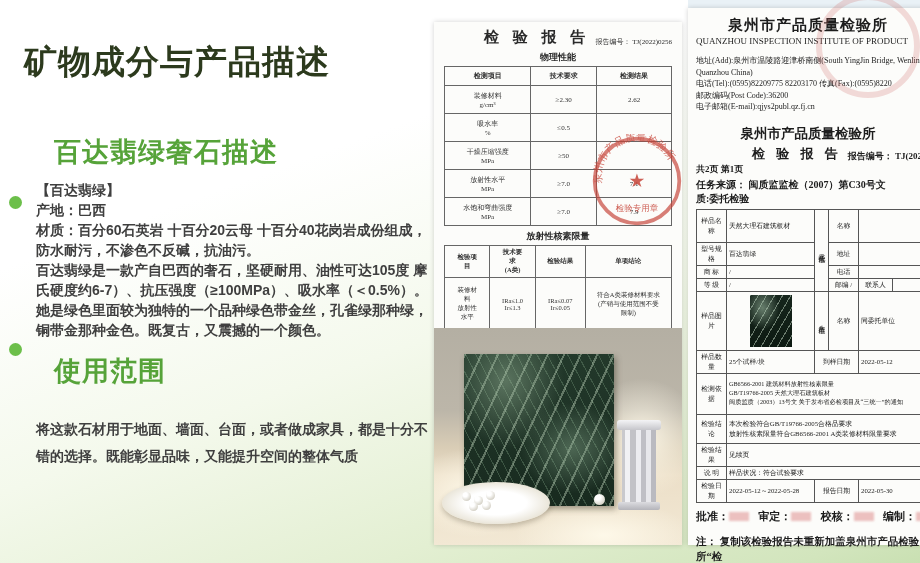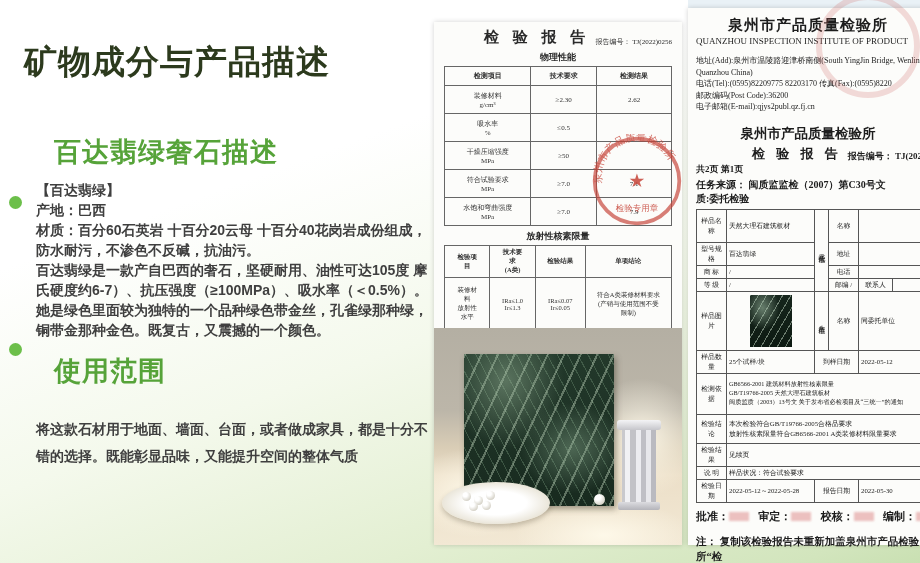--- a/index.html
+++ b/index.html
@@ -122,21 +122,21 @@
           <td>≤0.5</td>
           <td></td>
         </tr>
         <tr class="data">
           <td>干燥压缩强度
 MPa</td>
           <td>≥50</td>
           <td></td>
         </tr>
         <tr class="data">
-          <td>符合试验要求
+          <td>放射性水平
 MPa</td>
           <td>≥7.0</td>
           <td>7.1</td>
         </tr>
         <tr class="data">
           <td>水饱和弯曲强度
 MPa</td>
           <td>≥7.0</td>
           <td>7.9</td>
         </tr>

